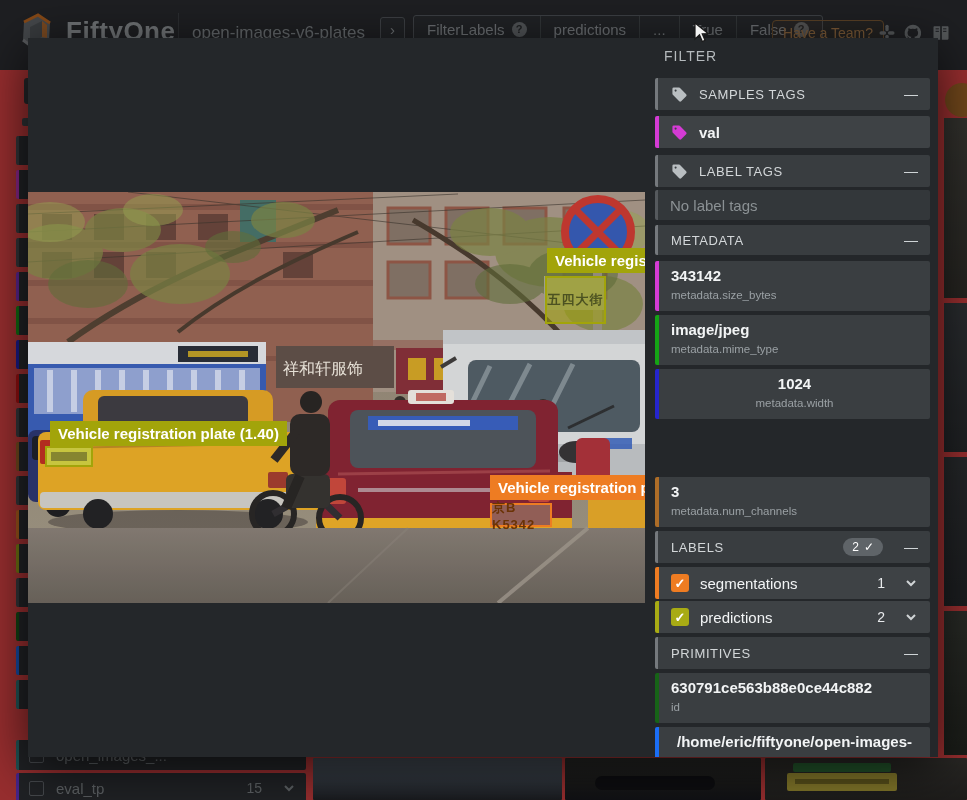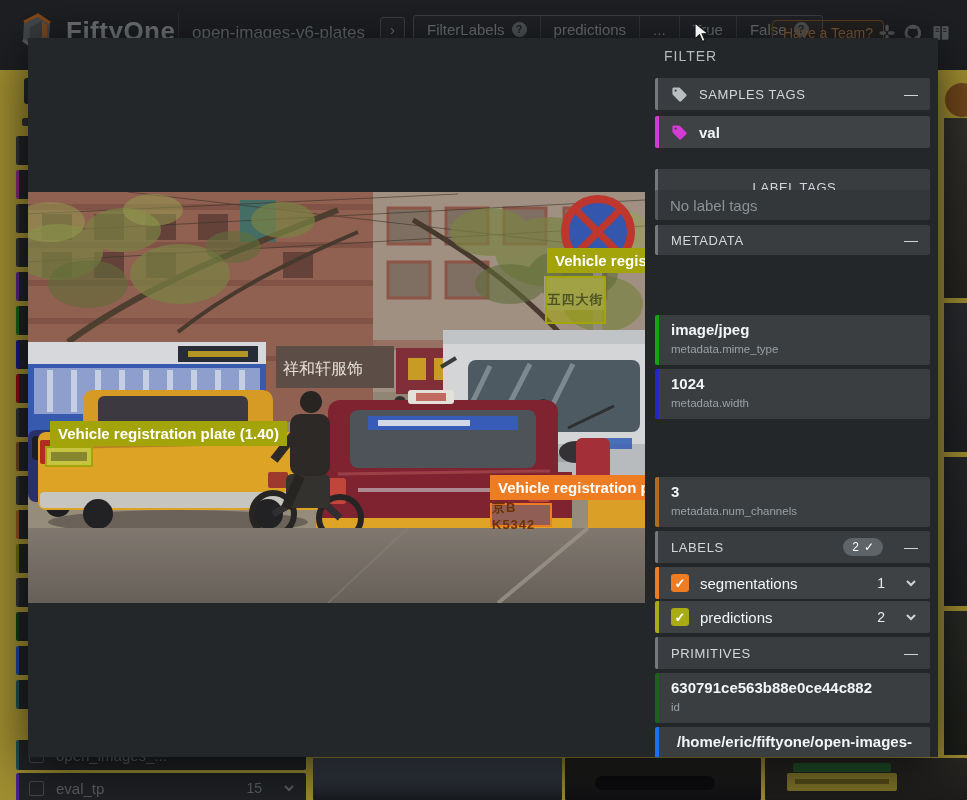--- a/index.html
+++ b/index.html
@@ -1,17 +1,17 @@
 <!DOCTYPE html>
 <html><head>
 <meta charset="utf-8">
 <style>
   html,body{margin:0;padding:0;background:#17191b;}
   *{box-sizing:border-box;font-family:"Liberation Sans",sans-serif;}
-  .app{position:relative;width:967px;height:800px;overflow:hidden;background:#fde047;}
+  .app{position:relative;width:967px;height:800px;overflow:hidden;background:#ef4444;}
 
   
   .header{position:absolute;left:0;top:0;width:967px;height:70px;background:#2a2d2f;z-index:1;}
   .logo{position:absolute;left:14px;top:10px;width:44px;height:44px;}
   .app-title{position:absolute;left:66px;top:16px;font-size:26px;font-weight:bold;color:#aeb4b7;letter-spacing:.5px;}
   .hdr-divider{position:absolute;left:178px;top:13px;width:1px;height:38px;background:#3f4346;}
   .dataset-name{position:absolute;left:192px;top:23px;font-size:17px;color:#9aa0a4;}
   .vb-expand{position:absolute;left:380px;top:17px;width:25px;height:24px;border:1px solid #5b6064;border-radius:3px;color:#a6acb0;font-size:15px;display:flex;align-items:center;justify-content:center;background:#2e3134;}
   .viewbar{position:absolute;left:413px;top:15px;height:28px;border:1px solid #5b6064;border-radius:3px;display:flex;align-items:stretch;background:#2e3134;}
   .vb-stage{display:flex;align-items:center;gap:7px;padding:0 13px;border-right:1px solid #4a4f52;color:#a6acb0;font-size:15px;white-space:nowrap;}
@@ -404,40 +404,44 @@
         <div class="collapse">—</div>
       </div>
 
       <div class="mrow" style="top: 78px; height: 32px; border-left-color: rgb(212, 59, 212);">
         <svg class="tagicon" viewBox="0 0 24 24" style="fill: rgb(212, 59, 212);">
             <path d="M21.4 11.6l-9-9A2 2 0 0 0 11 2H4a2 2 0 0 0-2 2v7c0 .5.2 1 .6 1.4l9 9a2 2 0 0 0 2.8 0l7-7a2 2 0 0 0 0-2.8zM6.5 8A1.5 1.5 0 1 1 8 6.5 1.5 1.5 0 0 1 6.5 8z"></path>
           </svg>
         <div class="mrow-label">val</div>
       </div>
 
-      <div class="mhead" style="top:131px;height:32px;flex-direction:column;">
+      <div class="mhead" style="top:117px;height:32px;">
         <svg class="tagicon" viewBox="0 0 24 24" fill="#b9bec1">
             <path d="M21.4 11.6l-9-9A2 2 0 0 0 11 2H4a2 2 0 0 0-2 2v7c0 .5.2 1 .6 1.4l9 9a2 2 0 0 0 2.8 0l7-7a2 2 0 0 0 0-2.8zM6.5 8A1.5 1.5 0 1 1 8 6.5 1.5 1.5 0 0 1 6.5 8z"></path>
           </svg>
         <div class="mhead-label">LABEL TAGS</div>
         <div class="collapse">—</div>
       </div>
 
       <div class="empty-row" style="top:152px;height:30px;">No label tags</div>
 
       <div class="mhead" style="top:187px;height:30px;">
         <div class="mhead-label">METADATA</div>
         <div class="collapse">—</div>
       </div>
 
+      <div class="mentry" style="top: 223px; height: 50px; border-left-color: rgb(212, 59, 212);">
+        <div class="val">343142</div>
+        <div class="cap">metadata.size_bytes</div>
+      </div>
       <div class="mentry" style="top: 277px; height: 50px; border-left-color: rgb(21, 163, 21);">
         <div class="val">image/jpeg</div>
         <div class="cap">metadata.mime_type</div>
       </div>
-      <div class="mentry" style="top: 331px; height: 50px; border-left-color: rgb(37, 37, 205);">
+      <div class="mentry" style="top: 331px; height: 50px; border-left-color: rgb(37, 37, 205); text-align: center;">
         <div class="val">1024</div>
         <div class="cap">metadata.width</div>
       </div>
       <div class="mentry" style="top: 439px; height: 50px; border-left-color: rgb(173, 109, 40);">
         <div class="val">3</div>
         <div class="cap">metadata.num_channels</div>
       </div>
 
       <div class="mhead" style="top:493px;height:32px;">
         <div class="mhead-label">LABELS</div>

